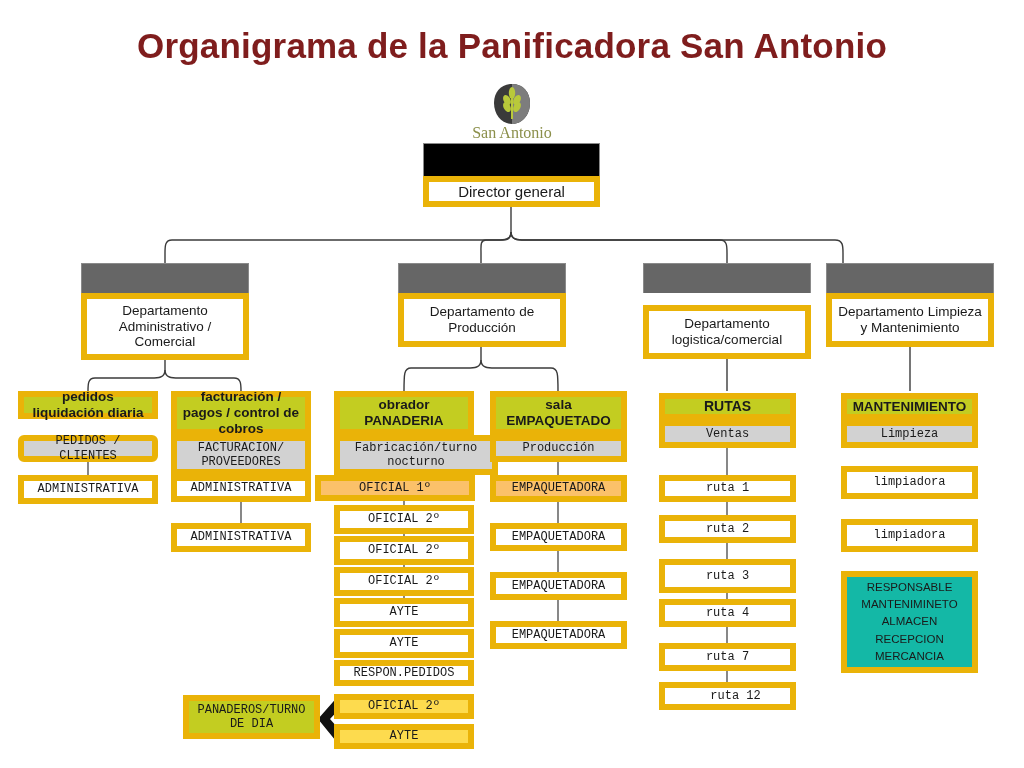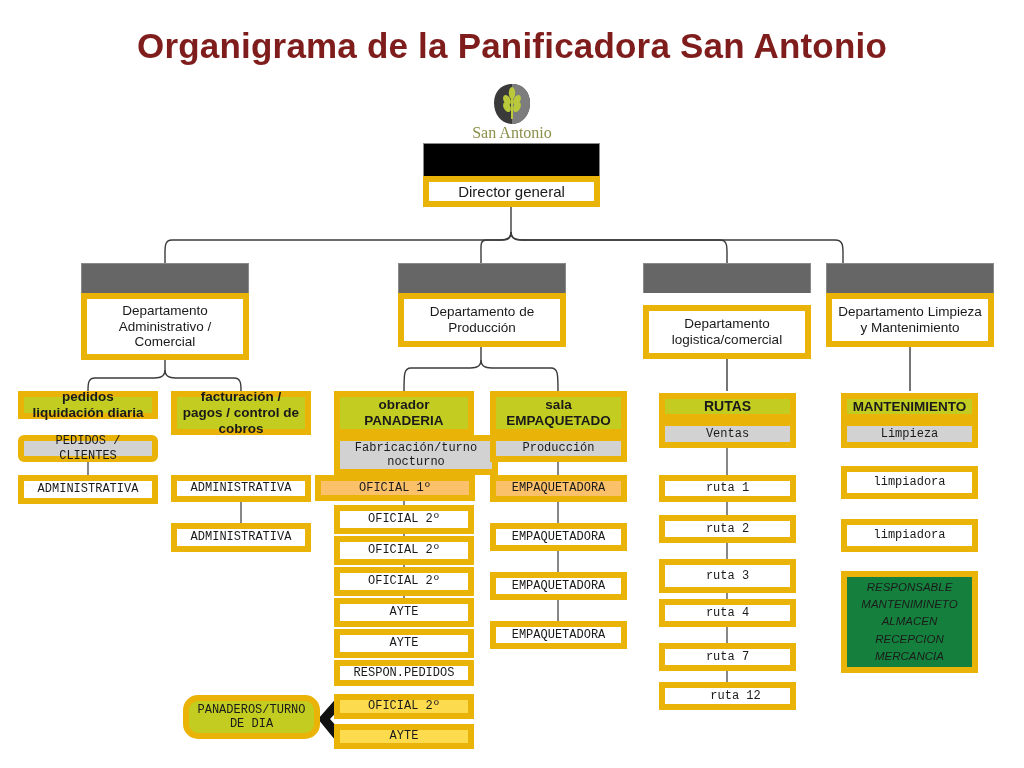--- a/index.html
+++ b/index.html
@@ -57,21 +57,21 @@
     text-align: center;
     font-size: 35px;
     font-weight: bold;
     color: #7f1d1d;
     letter-spacing: 0.2px;
   }
   .olive  { background: #c3cd21; font-weight: bold; }
   .gray   { background: #d2d2d2; }
   .orange { background: #fbc16a; }
   .yellow { background: #fddb4e; }
-  .red    { background: #15803d; font-style: italic; }
+  .red    { background: #14b8a6; }
   .sm     { font-size: 12px; font-family: Liberation Mono, monospace; }
   .xs     { font-size: 11.5px; }
   .logo {
     position: absolute;
     left: 463px;
     top: 82px;
     width: 98px;
     height: 66px;
     display: flex;
     flex-direction: column;
@@ -184,34 +184,35 @@
   <div class="node" style="left:643px; top:305px; width:168px; height:54px; font-size:13.5px;">Departamento logistica/comercial</div>
 
   <div class="caphdr cap-gray" style="left:826px; top:263px; width:168px; height:30px;"></div>
   <div class="node" style="left:826px; top:293px; width:168px; height:54px; font-size:13.5px;">Departamento Limpieza y Mantenimiento</div>
 
   <div class="node olive" style="left:18px; top:391px; width:140px; height:28px; font-size:13.5px;">pedidos liquidación diaria</div>
   <div class="node gray sm" style="left:18px; top:435px; width:140px; height:27px;border-radius:6px;">PEDIDOS / CLIENTES</div>
   <div class="node sm" style="left:18px; top:475px; width:140px; height:29px;">ADMINISTRATIVA</div>
 
   <div class="node olive" style="left:171px; top:391px; width:140px; height:44px; font-size:13.5px;">facturación / pagos / control de cobros</div>
+  <div class="node gray sm" style="left:171px; top:435px; width:140px; height:40px;">FACTURACION/ PROVEEDORES</div>
   <div class="node sm" style="left:171px; top:475px; width:140px; height:27px;">ADMINISTRATIVA</div>
   <div class="node sm" style="left:171px; top:523px; width:140px; height:29px;">ADMINISTRATIVA</div>
 
   <div class="node olive" style="left:334px; top:391px; width:140px; height:44px; font-size:13.5px;">obrador PANADERIA</div>
   <div class="node gray sm" style="left:334px; top:435px; width:164px; height:40px;">Fabricación/turno nocturno</div>
   <div class="node orange sm" style="left:315px; top:475px; width:160px; height:26px;text-align:center;">OFICIAL 1º</div>
   <div class="node sm" style="left:334px; top:505px; width:140px; height:29px;">OFICIAL 2º</div>
   <div class="node sm" style="left:334px; top:536px; width:140px; height:29px;">OFICIAL 2º</div>
   <div class="node sm" style="left:334px; top:567px; width:140px; height:29px;">OFICIAL 2º</div>
   <div class="node sm" style="left:334px; top:598px; width:140px; height:29px;">AYTE</div>
   <div class="node sm" style="left:334px; top:629px; width:140px; height:29px;">AYTE</div>
   <div class="node sm" style="left:334px; top:660px; width:140px; height:26px;">RESPON.PEDIDOS</div>
 
-  <div class="node olive sm" style="left:183px; top:695px; width:137px; height:44px; font-weight:normal;border-radius:15px;">PANADEROS/TURNO DE DIA</div>
+  <div class="node olive sm" style="left:183px; top:695px; width:137px; height:44px; font-weight:normal;">PANADEROS/TURNO DE DIA</div>
   <div class="node yellow sm" style="left:334px; top:694px; width:140px; height:25px;">OFICIAL 2º</div>
   <div class="node yellow sm" style="left:334px; top:724px; width:140px; height:25px;">AYTE</div>
 
   <div class="node olive" style="left:490px; top:391px; width:137px; height:44px; font-size:13.5px;">sala EMPAQUETADO</div>
   <div class="node gray sm" style="left:490px; top:435px; width:137px; height:27px;">Producción</div>
   <div class="node orange sm" style="left:490px; top:475px; width:137px; height:27px;">EMPAQUETADORA</div>
   <div class="node sm" style="left:490px; top:523px; width:137px; height:28px;">EMPAQUETADORA</div>
   <div class="node sm" style="left:490px; top:572px; width:137px; height:28px;">EMPAQUETADORA</div>
   <div class="node sm" style="left:490px; top:621px; width:137px; height:28px;">EMPAQUETADORA</div>
 

